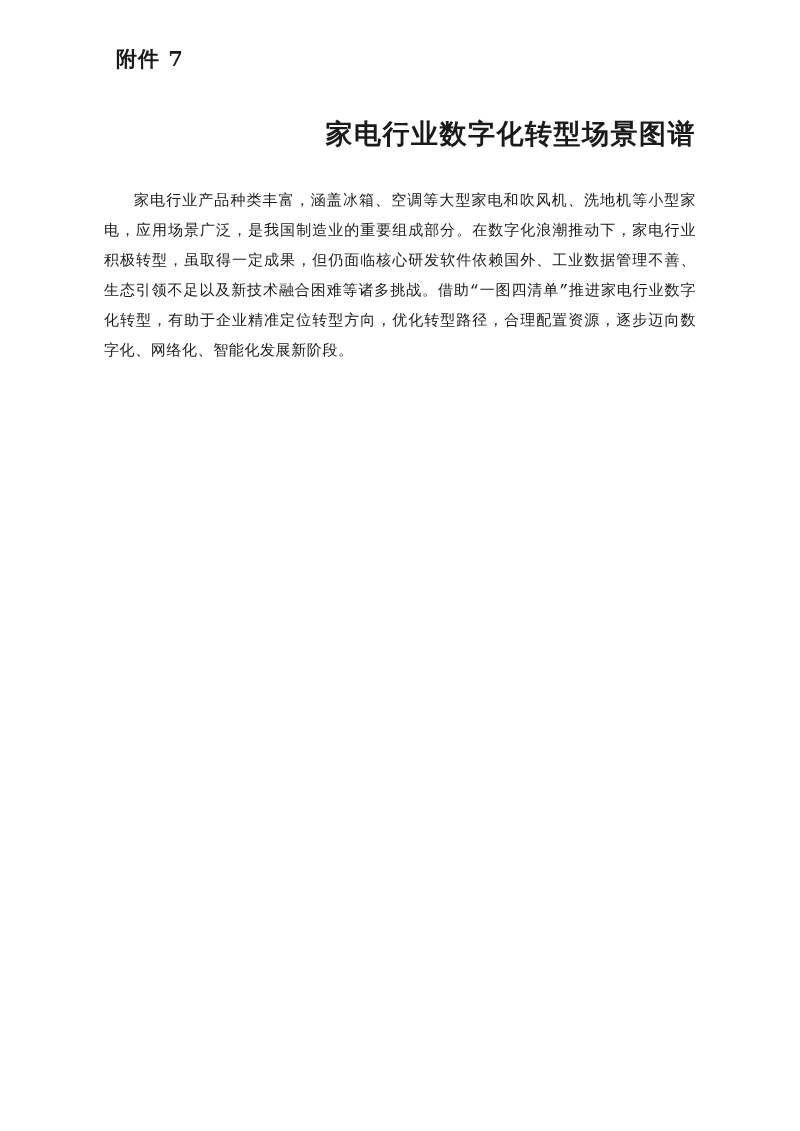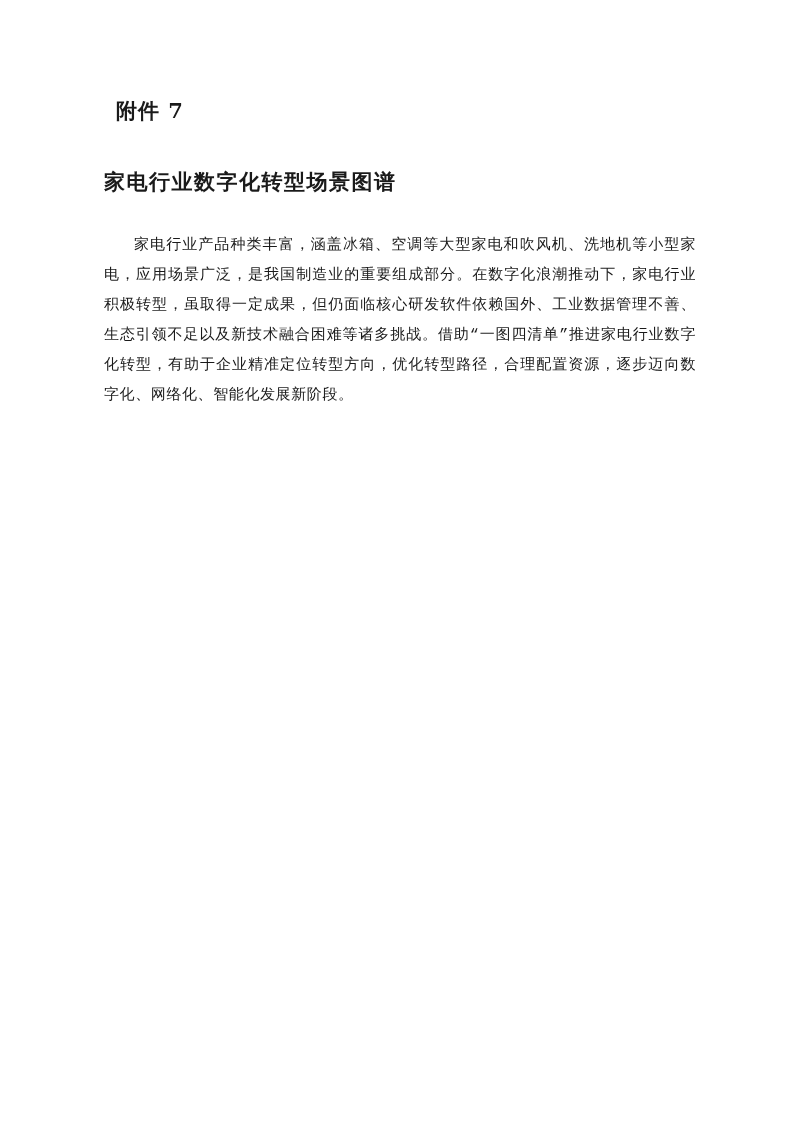--- a/index.html
+++ b/index.html
@@ -12,34 +12,34 @@
     height: 1131px;
     font-family: "DejaVu Serif", "Liberation Serif", serif;
     color: #1a1a1a;
     position: relative;
     overflow: hidden;
   }
   .page {
     width: 800px;
     height: 1072px;
     box-sizing: border-box;
-    padding: 96px 104px 60px 104px;
+    padding: 44px 104px 60px 104px;
     position: relative;
   }
   .attachment-label {
     font-size: 21px;
     font-weight: 600;
     letter-spacing: 1px;
     margin: 0 0 8px 12px;
     line-height: 1.4;
     font-family: "DejaVu Serif", "Liberation Serif", serif;
   }
   .doc-title {
-    text-align: left;
-    font-size: 21px;
+    text-align: right;
+    font-size: 27px;
     font-weight: 700;
     letter-spacing: 1.5px;
     margin: 42px 0 34px 0;
     line-height: 1.4;
     font-family: "DejaVu Serif", "Liberation Serif", serif;
   }
   .body-paragraph {
     font-size: 15px;
     line-height: 2.0;
     letter-spacing: 0.6px;

